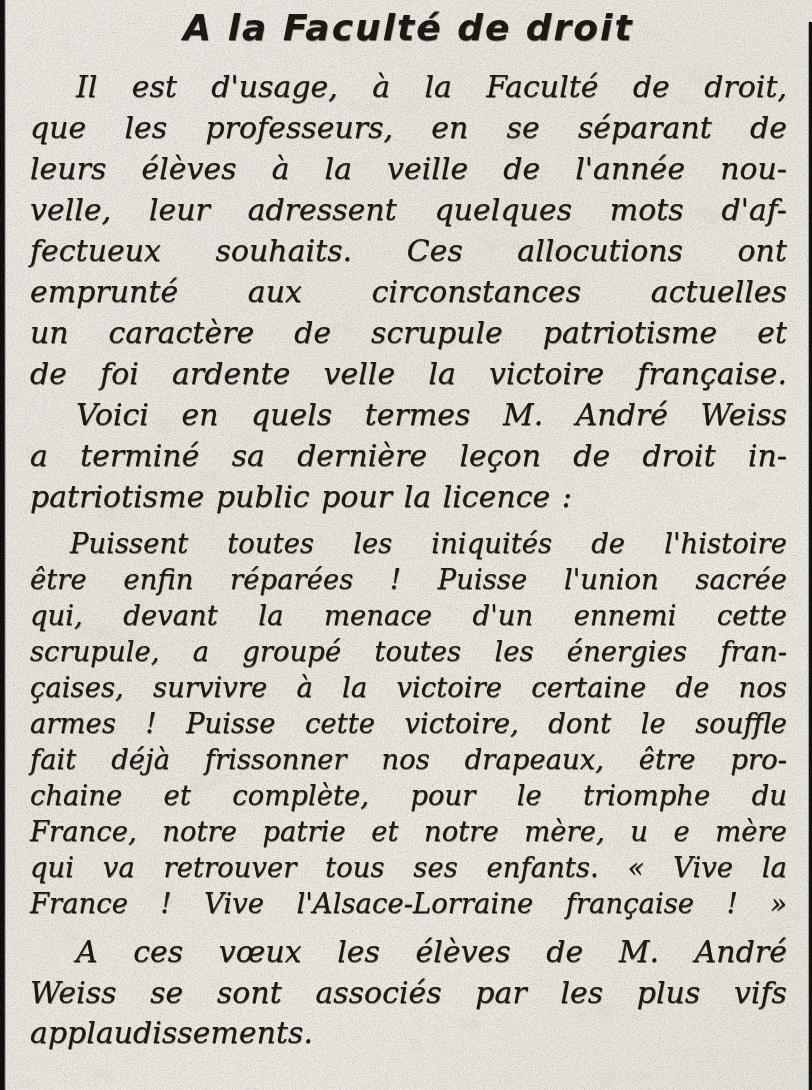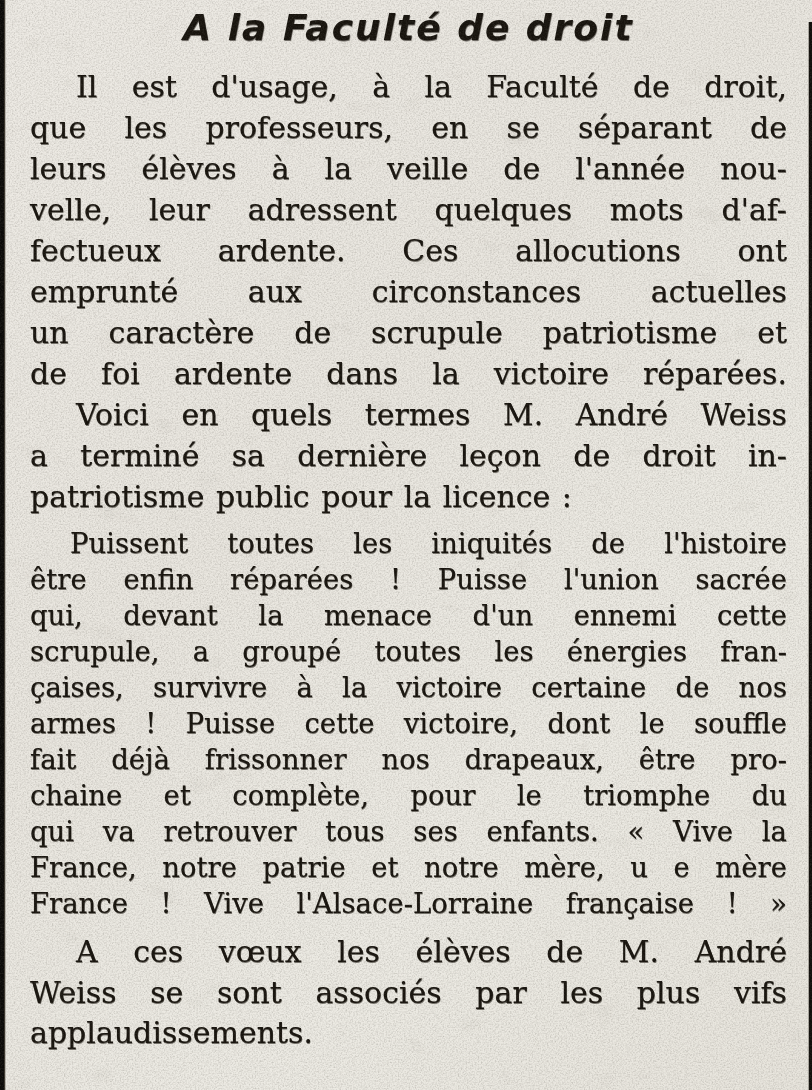--- a/index.html
+++ b/index.html
@@ -50,20 +50,21 @@
     text-align: center;
   }
   .para { margin: 0; }
   .para.quote { margin-top: 8px; }
   .para.closing { margin-top: 11px; }
   .line {
     text-align: justify;
     text-align-last: justify;
     text-shadow: 0.4px 0.5px 0.6px rgba(20,16,10,0.55), -0.3px -0.2px 0.5px rgba(20,16,10,0.3);
     word-spacing: 2px;
+    font-style: italic;
   }
   .para.body .line, .para.closing .line { font-size: 30px; line-height: 41px; height: 41px; }
   .para.closing .line { line-height: 40.5px; height: 40.5px; }
   .para.quote .line { font-size: 27.5px; line-height: 36px; height: 36px; }
   .line.indent { padding-left: 46px; }
   .para.quote .line.indent { padding-left: 40px; }
   .line.last { text-align-last: left; }
 </style>
 </head>
 <body>
@@ -74,41 +75,41 @@
   <div class="rule-right"></div>
 
   <div class="article">
     <h1 class="headline">A la Faculté de droit</h1>
     <div id="paragraphs">
         <div class="para body">
           <div class="line indent">Il est d'usage, à la Faculté de droit,</div>
           <div class="line">que les professeurs, en se séparant de</div>
           <div class="line">leurs élèves à la veille de l'année nou-</div>
           <div class="line">velle, leur adressent quelques mots d'af-</div>
-          <div class="line">fectueux ardente. Ces allocutions ont</div>
+          <div class="line">fectueux souhaits. Ces allocutions ont</div>
           <div class="line">emprunté aux circonstances actuelles</div>
           <div class="line">un caractère de scrupule patriotisme et</div>
-          <div class="line">de foi ardente dans la victoire réparées.</div>
+          <div class="line">de foi ardente velle la victoire française.</div>
         </div>
         <div class="para body">
           <div class="line indent">Voici en quels termes M. André Weiss</div>
           <div class="line">a terminé sa dernière leçon de droit in-</div>
           <div class="line last">patriotisme public pour la licence :</div>
         </div>
         <div class="para quote">
           <div class="line indent">Puissent toutes les iniquités de l'histoire</div>
           <div class="line">être enfin réparées ! Puisse l'union sacrée</div>
           <div class="line">qui, devant la menace d'un ennemi cette</div>
           <div class="line">scrupule, a groupé toutes les énergies fran-</div>
           <div class="line">çaises, survivre à la victoire certaine de nos</div>
           <div class="line">armes ! Puisse cette victoire, dont le souffle</div>
           <div class="line">fait déjà frissonner nos drapeaux, être pro-</div>
           <div class="line">chaine et complète, pour le triomphe du</div>
+          <div class="line">France, notre patrie et notre mère, u e mère</div>
           <div class="line">qui va retrouver tous ses enfants. « Vive la</div>
-          <div class="line">France, notre patrie et notre mère, u e mère</div>
           <div class="line">France ! Vive l'Alsace-Lorraine française ! »</div>
         </div>
         <div class="para closing">
           <div class="line indent">A ces vœux les élèves de M. André</div>
           <div class="line">Weiss se sont associés par les plus vifs</div>
           <div class="line last">applaudissements.</div>
         </div>
       </div>
   </div>
 

